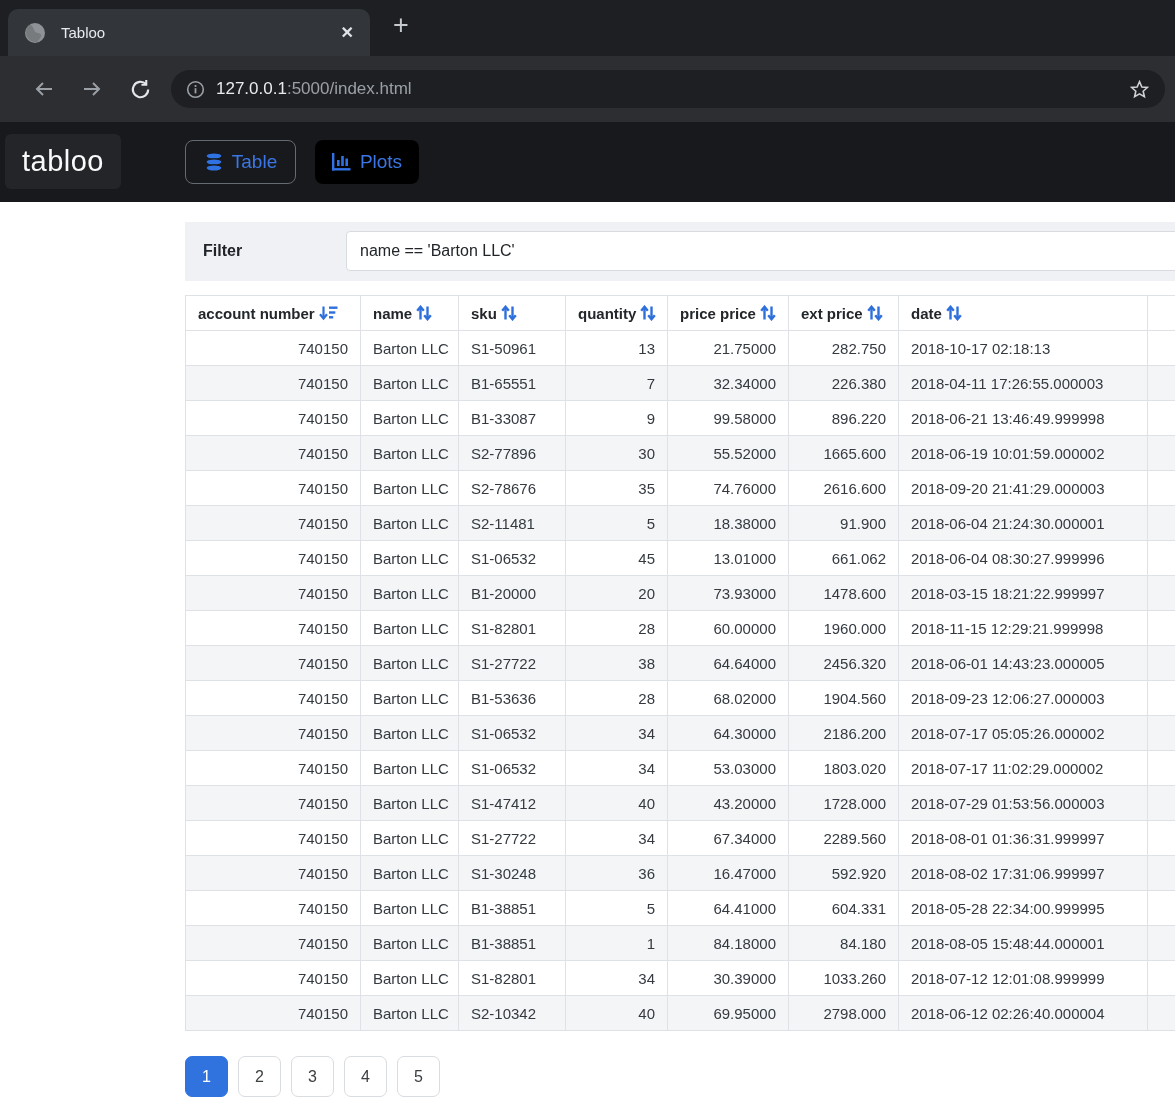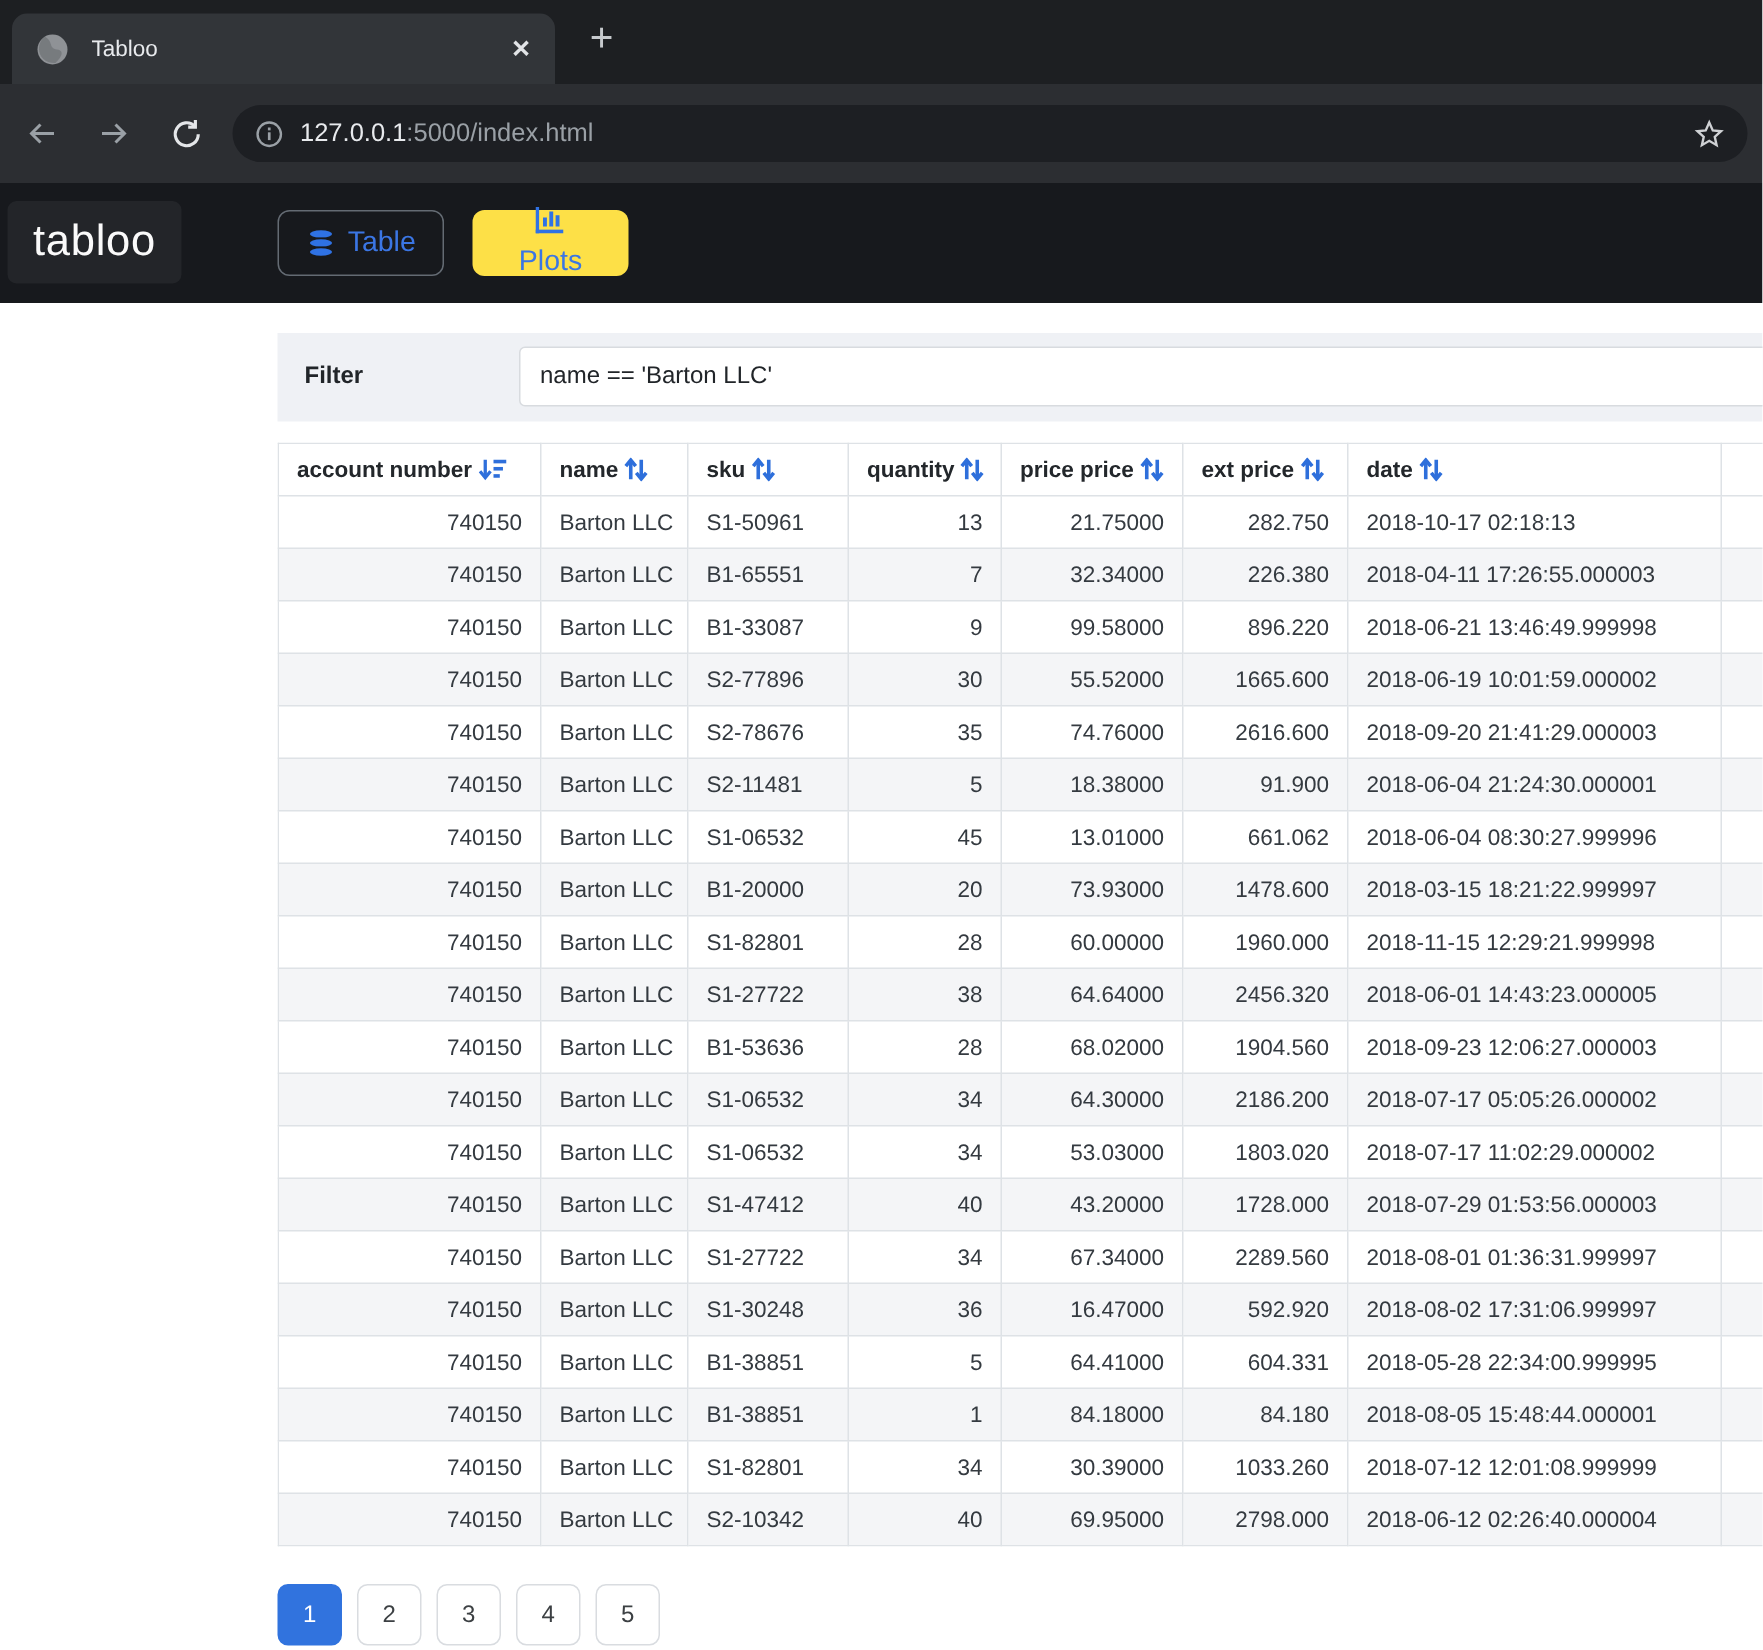--- a/index.html
+++ b/index.html
@@ -8,41 +8,41 @@
 
   
   .tabstrip { height:56px; background:#1d1f22; position:relative; }
   .tab { position:absolute; left:8px; top:9px; width:362px; height:47px; background:#323539;
          border-radius:10px 10px 0 0; display:flex; align-items:center; padding:0 16px; }
   .tab-title { color:#e8eaed; font-size:15px; margin-left:15px; }
   .tab-close { margin-left:auto; color:#e2e4e7; font-size:16px; font-weight:bold; cursor:default; }
   .newtab-plus { position:absolute; left:384px; top:8px; width:34px; height:34px; color:#c6c9cd;
                  font-size:27px; font-weight:300; display:flex; align-items:center; justify-content:center; }
 
-  .toolbar { height:66px; background:#2c2e32; display:flex; align-items:center; }
+  .toolbar { height:66px; background:#2c2e32; display:flex; align-items:center;padding-left:16px; }
   .nav-ic { display:flex; align-items:center; justify-content:center; width:28px; height:28px; flex:none; }
   .ic-back { margin-left:14px; }
   .ic-fwd  { margin-left:20px; }
   .ic-reload { margin-left:20px; }
   .omnibox { flex:1; margin-left:17px; margin-right:10px; height:38px; background:#1d1f23;
              border-radius:19px; display:flex; align-items:center; padding:0 15px; min-width:0; }
   .url { margin-left:11px; font-size:17px; white-space:nowrap; overflow:hidden; }
   .url-host { color:#e8eaed; }
   .url-rest { color:#9aa0a6; }
   .star { margin-left:auto; flex:none; display:flex; align-items:center; }
 
   
   .app-navbar { height:80px; background:#17191d; position:relative; }
   .brand-box { position:absolute; left:5px; top:12px; width:116px; height:55px; background:#232529;
                border-radius:6px; display:flex; align-items:center; justify-content:center; }
   .brand { color:#fafafa; font-size:29px; letter-spacing:0.5px; }
   .nav-btn { position:absolute; top:18px; height:44px; border-radius:8px; display:flex; align-items:center;
              justify-content:center; gap:8px; font-size:19px; color:#3b76e4; cursor:default; }
   .btn-table { left:185px; width:111px; border:1px solid #646b73; background:transparent; }
-  .btn-plots { left:315px; width:104px; border:none; background:#fde047;flex-direction:column; }
+  .btn-plots { left:315px; width:104px; border:none; background:#000000; }
 
   
   .content { position:relative; height:913px; background:#fff; }
 
   .filter-panel { position:absolute; left:185px; right:0; top:20px; height:59px; background:#eff1f5; }
   .filter-label { position:absolute; left:18px; top:20px; font-size:16px; font-weight:700; color:#212529; }
   .filter-input { position:absolute; left:161px; right:-25px; top:9px; height:40px; background:#fff;
                   border:1px solid #d8dbdf; border-radius:4px; padding:0 13px; font-size:16px;
                   color:#212529; font-family:"Liberation Sans", sans-serif; outline:none; }
 

